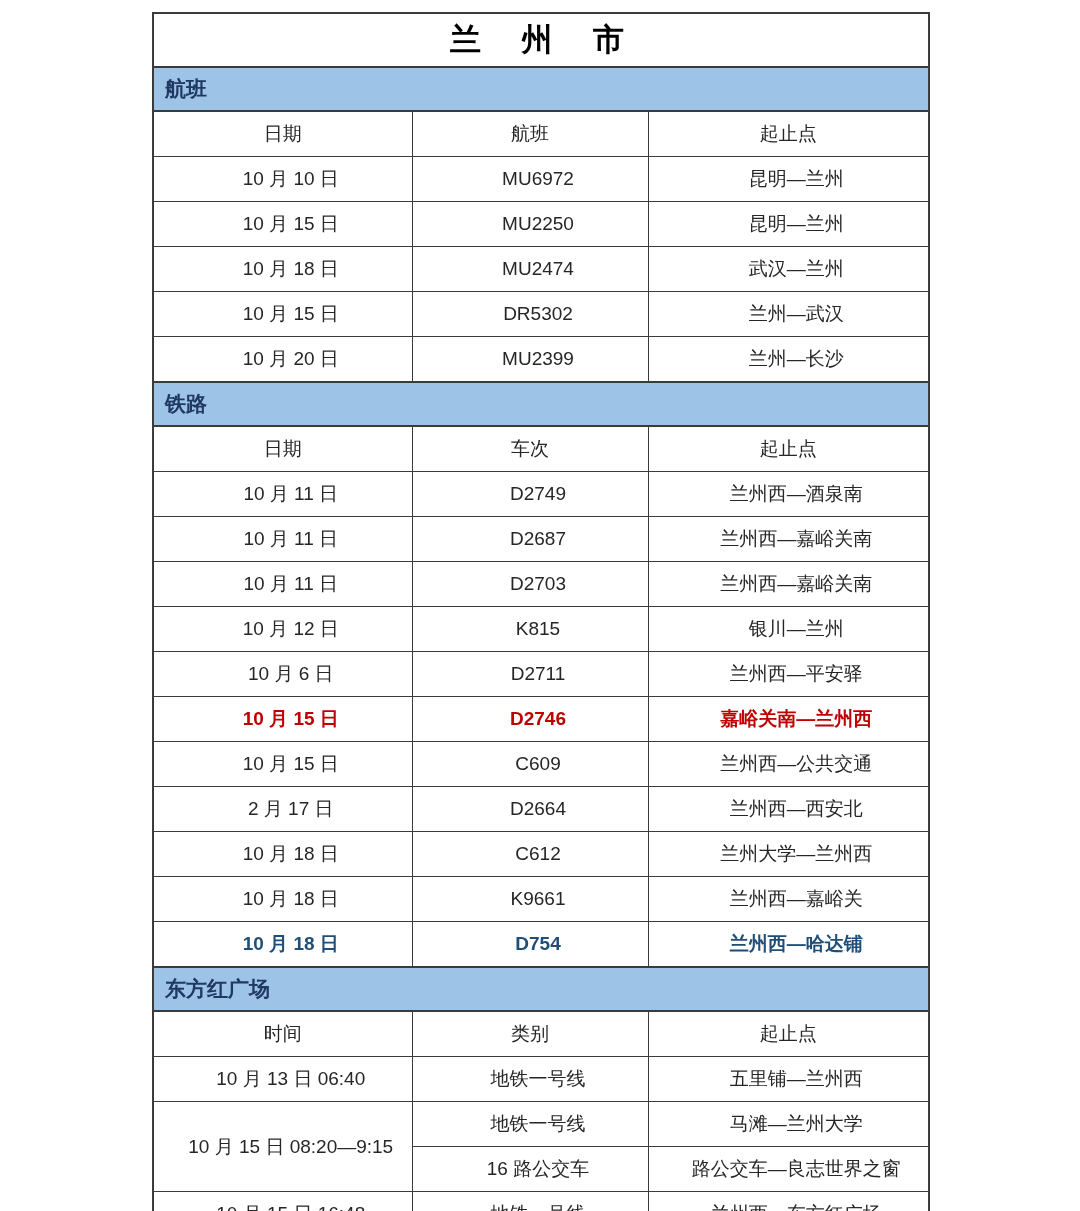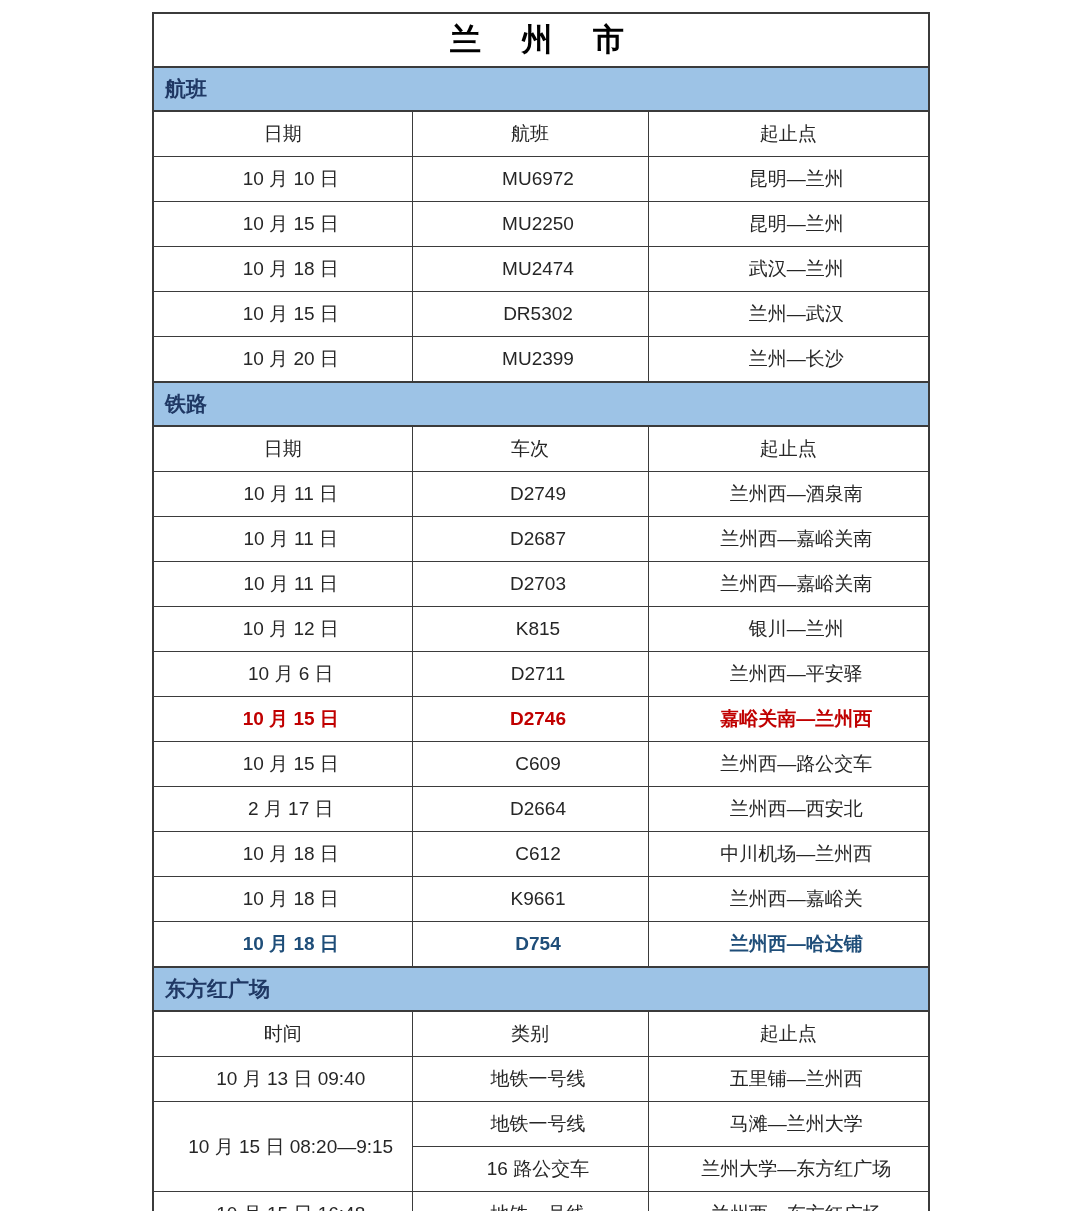--- a/index.html
+++ b/index.html
@@ -121,63 +121,63 @@
           <td>兰州西—平安驿</td>
         </tr>
         <tr class="data">
           <td class="red">10 月 15 日</td>
           <td class="red">D2746</td>
           <td class="red">嘉峪关南—兰州西</td>
         </tr>
         <tr class="data">
           <td>10 月 15 日</td>
           <td>C609</td>
-          <td>兰州西—路公交车</td>
+          <td>兰州西—公共交通</td>
         </tr>
         <tr class="data">
           <td>2 月 17 日</td>
           <td>D2664</td>
           <td>兰州西—西安北</td>
         </tr>
         <tr class="data">
           <td>10 月 18 日</td>
           <td>C612</td>
-          <td>中川机场—兰州西</td>
+          <td>兰州大学—兰州西</td>
         </tr>
         <tr class="data">
           <td>10 月 18 日</td>
           <td>K9661</td>
           <td>兰州西—嘉峪关</td>
         </tr>
         <tr class="data">
           <td class="blue">10 月 18 日</td>
           <td class="blue">D754</td>
           <td class="blue">兰州西—哈达铺</td>
         </tr>
         <tr class="band">
           <td colspan="3">东方红广场</td>
         </tr>
         <tr class="cols">
           <td>时间</td>
           <td>类别</td>
           <td>起止点</td>
         </tr>
         <tr class="data">
-          <td>10 月 13 日 09:40</td>
+          <td>10 月 13 日 06:40</td>
           <td>地铁一号线</td>
           <td>五里铺—兰州西</td>
         </tr>
         <tr class="data">
           <td rowspan="2">10 月 15 日 08:20—9:15</td>
           <td>地铁一号线</td>
           <td>马滩—兰州大学</td>
         </tr>
         <tr class="data">
           <td>16 路公交车</td>
-          <td>兰州大学—东方红广场</td>
+          <td>路公交车—良志世界之窗</td>
         </tr>
         <tr class="data">
           <td>10 月 15 日 16:48</td>
           <td>地铁一号线</td>
           <td>兰州西—东方红广场</td>
         </tr>
       </tbody>
   </table>
 </div>
 

